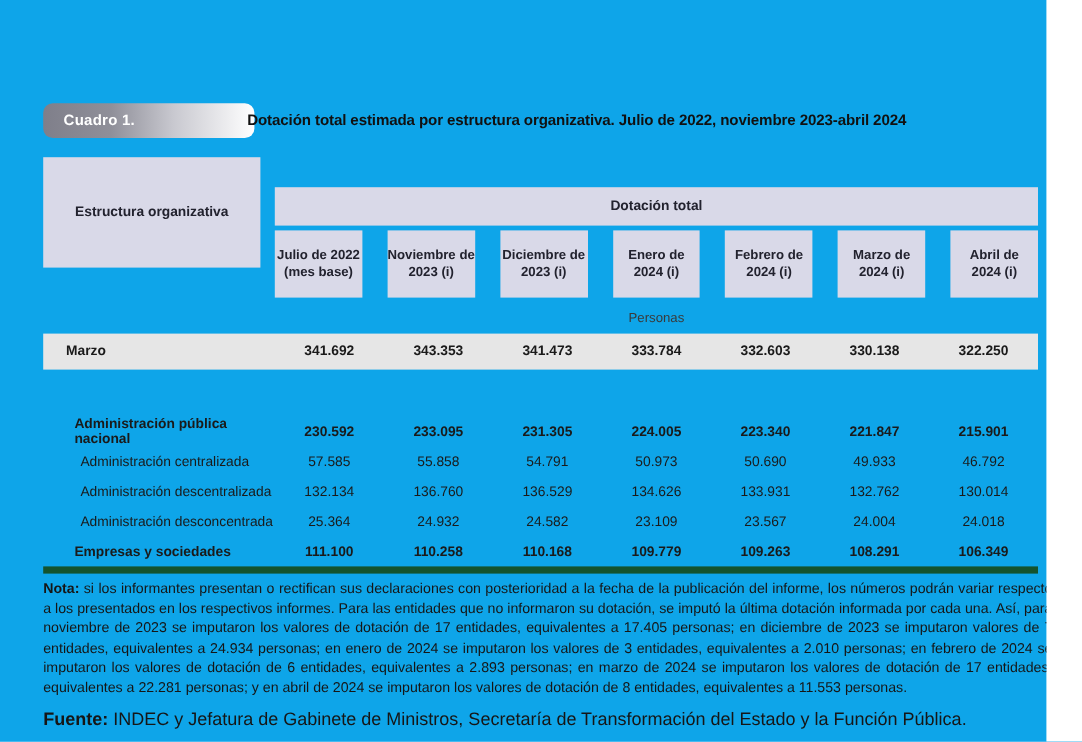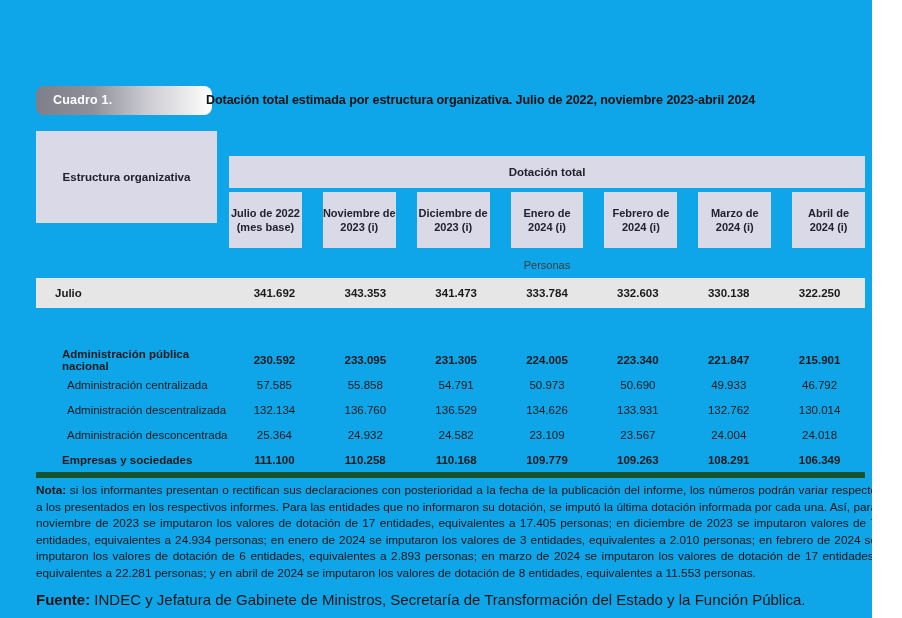--- a/index.html
+++ b/index.html
@@ -101,21 +101,21 @@
           </div>
       </div>
     </div>
 
     <div class="units-row">
       <div class="units-spacer"></div>
       <div class="units-label">Personas</div>
     </div>
 
     <div class="row total-row">
-      <div class="row-label bold lvl0">Julio</div>
+      <div class="row-label bold lvl0">Marzo</div>
       <div class="row-vals" id="total-values">
           <div class="val bold">341.692</div>
           <div class="val bold">343.353</div>
           <div class="val bold">341.473</div>
           <div class="val bold">333.784</div>
           <div class="val bold">332.603</div>
           <div class="val bold">330.138</div>
           <div class="val bold">322.250</div>
         </div>
     </div>

